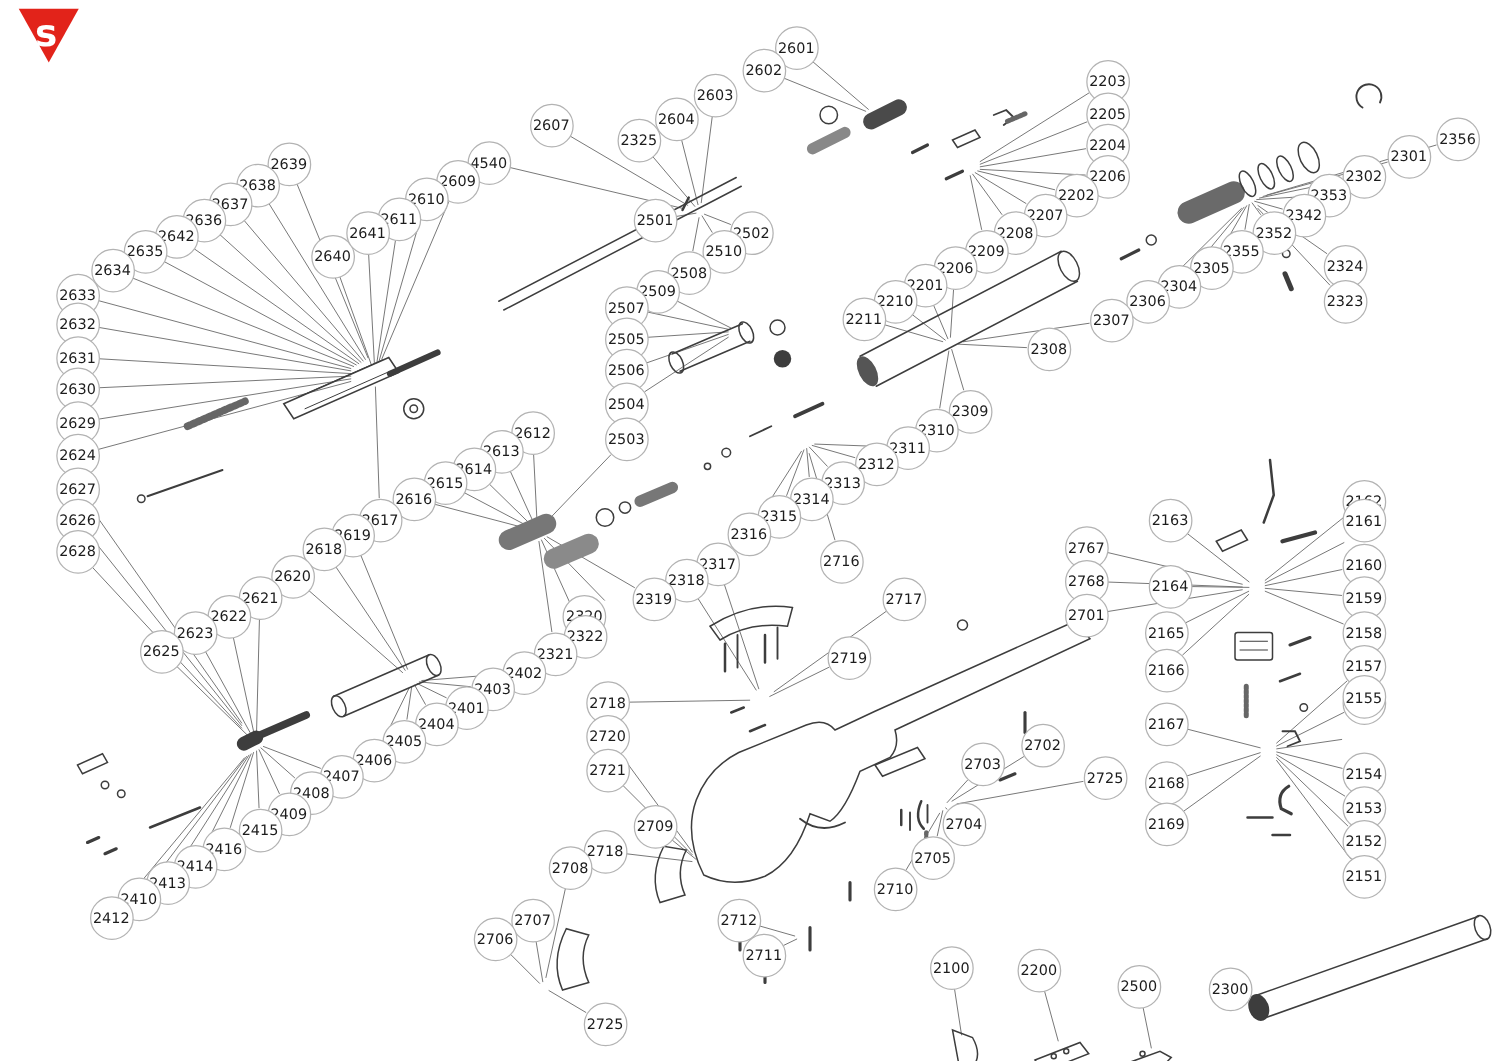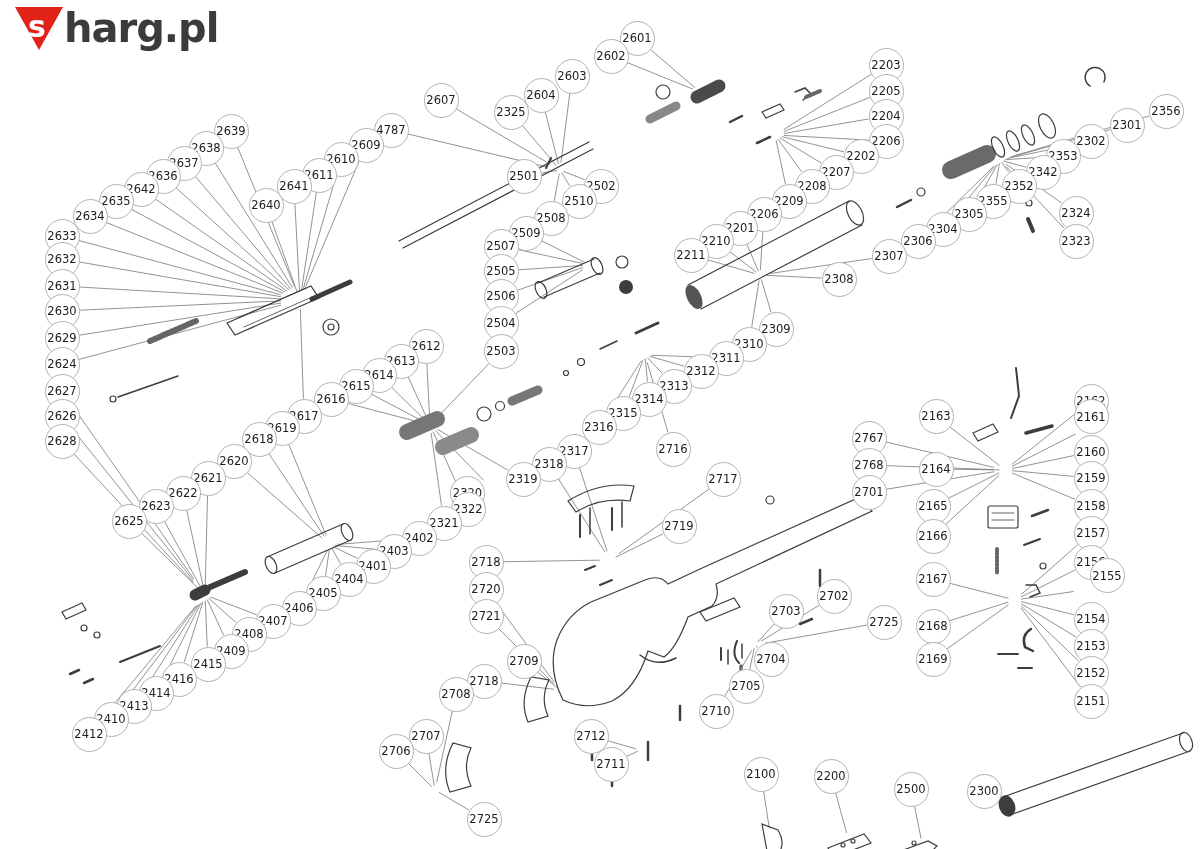--- a/index.html
+++ b/index.html
@@ -312,33 +312,32 @@
       <path d="M585 570 l10 -4 M600 585 l12 -5" stroke-width="2"></path>
     </g>
   </svg>
 
   <div class="header">
     <div class="logo">
       <svg width="50" height="46" viewBox="0 0 50 46">
         <polygon points="1,1 49,1 25,44" fill="#e2231a"></polygon>
         <text x="14" y="31" font-size="30" font-weight="bold" fill="#ffffff">s</text>
       </svg>
-      <span class="logo-rest">harg.pl</span>
     </div>
   </div>
 
 
   <div id="callouts">
       <div class="callout" style="left: 619.5px; top: 20.5px;">2601</div>
       <div class="callout" style="left: 593.5px; top: 38.5px;">2602</div>
       <div class="callout" style="left: 554.5px; top: 58.5px;">2603</div>
       <div class="callout" style="left: 523.5px; top: 77.5px;">2604</div>
       <div class="callout" style="left: 493.5px; top: 94.5px;">2325</div>
       <div class="callout" style="left: 423.5px; top: 82.5px;">2607</div>
-      <div class="callout" style="left: 373.5px; top: 112.5px;">4787</div>
+      <div class="callout" style="left: 373.5px; top: 112.5px;">4540</div>
       <div class="callout" style="left: 348.5px; top: 127.5px;">2609</div>
       <div class="callout" style="left: 323.5px; top: 141.5px;">2610</div>
       <div class="callout" style="left: 301.5px; top: 157.5px;">2611</div>
       <div class="callout" style="left: 213.5px; top: 113.5px;">2639</div>
       <div class="callout" style="left: 188.5px; top: 130.5px;">2638</div>
       <div class="callout" style="left: 166.5px; top: 145.5px;">2637</div>
       <div class="callout" style="left: 145.5px; top: 158.5px;">2636</div>
       <div class="callout" style="left: 123.5px; top: 171.5px;">2642</div>
       <div class="callout" style="left: 98.5px; top: 183.5px;">2635</div>
       <div class="callout" style="left: 72.5px; top: 198.5px;">2634</div>
@@ -458,21 +457,21 @@
       <div class="callout" style="left: 1073.5px; top: 383.5px;">2162</div>
       <div class="callout" style="left: 1073.5px; top: 399px;">2161</div>
       <div class="callout" style="left: 1073.5px; top: 434.5px;">2160</div>
       <div class="callout" style="left: 918.5px; top: 451.5px;">2164</div>
       <div class="callout" style="left: 1073.5px; top: 460.5px;">2159</div>
       <div class="callout" style="left: 915.5px; top: 488.5px;">2165</div>
       <div class="callout" style="left: 1073.5px; top: 488.5px;">2158</div>
       <div class="callout" style="left: 1073.5px; top: 515.5px;">2157</div>
       <div class="callout" style="left: 915.5px; top: 518.5px;">2166</div>
       <div class="callout" style="left: 1073.5px; top: 544.5px;">2156</div>
-      <div class="callout" style="left: 1073.5px; top: 558px; margin-left: 16px;">2155</div>
+      <div class="callout" style="left: 1073.5px; top: 540px;">2155</div>
       <div class="callout" style="left: 915.5px; top: 561.5px;">2167</div>
       <div class="callout" style="left: 1073.5px; top: 601.5px;">2154</div>
       <div class="callout" style="left: 1073.5px; top: 628.5px;">2153</div>
       <div class="callout" style="left: 915.5px; top: 608.5px;">2168</div>
       <div class="callout" style="left: 1073.5px; top: 655.5px;">2152</div>
       <div class="callout" style="left: 915.5px; top: 641.5px;">2169</div>
       <div class="callout" style="left: 1073.5px; top: 683.5px;">2151</div>
       <div class="callout" style="left: 743.5px; top: 756.5px;">2100</div>
       <div class="callout" style="left: 813.5px; top: 758.5px;">2200</div>
       <div class="callout" style="left: 893.5px; top: 771.5px;">2500</div>

